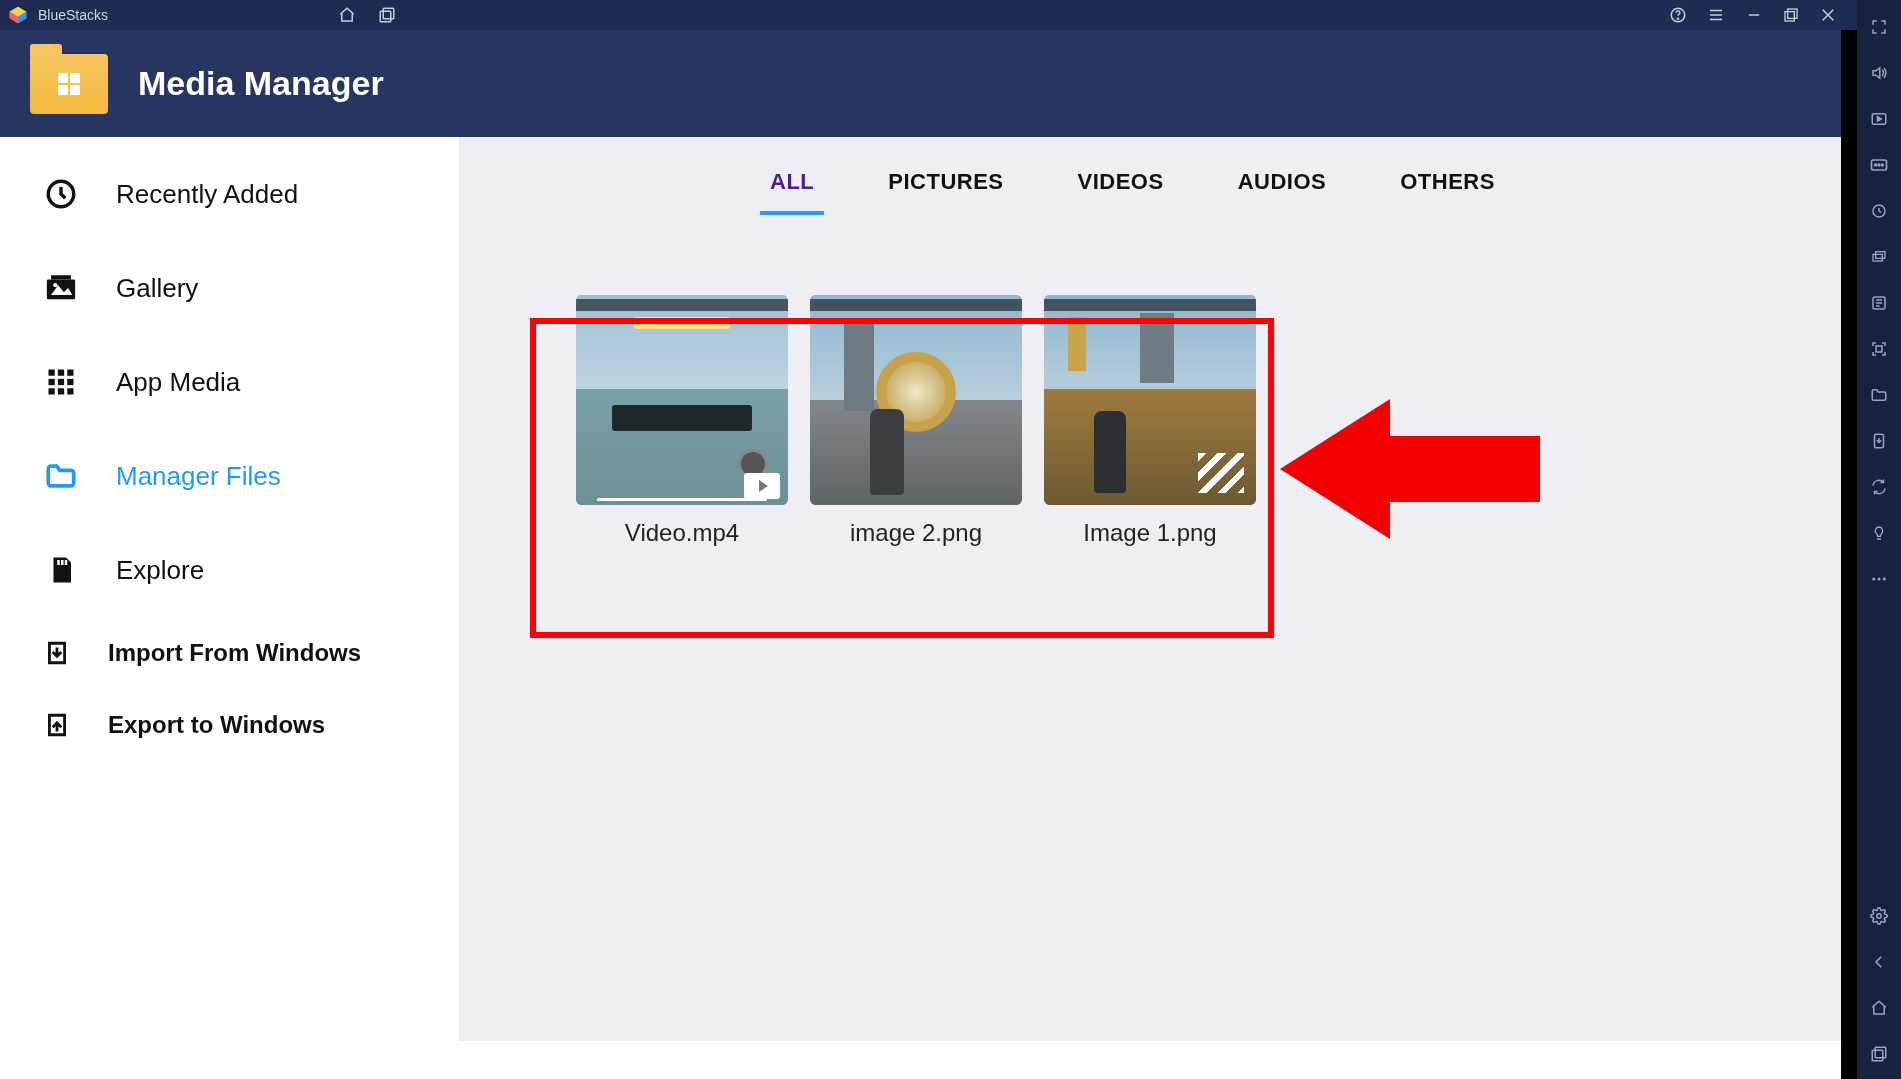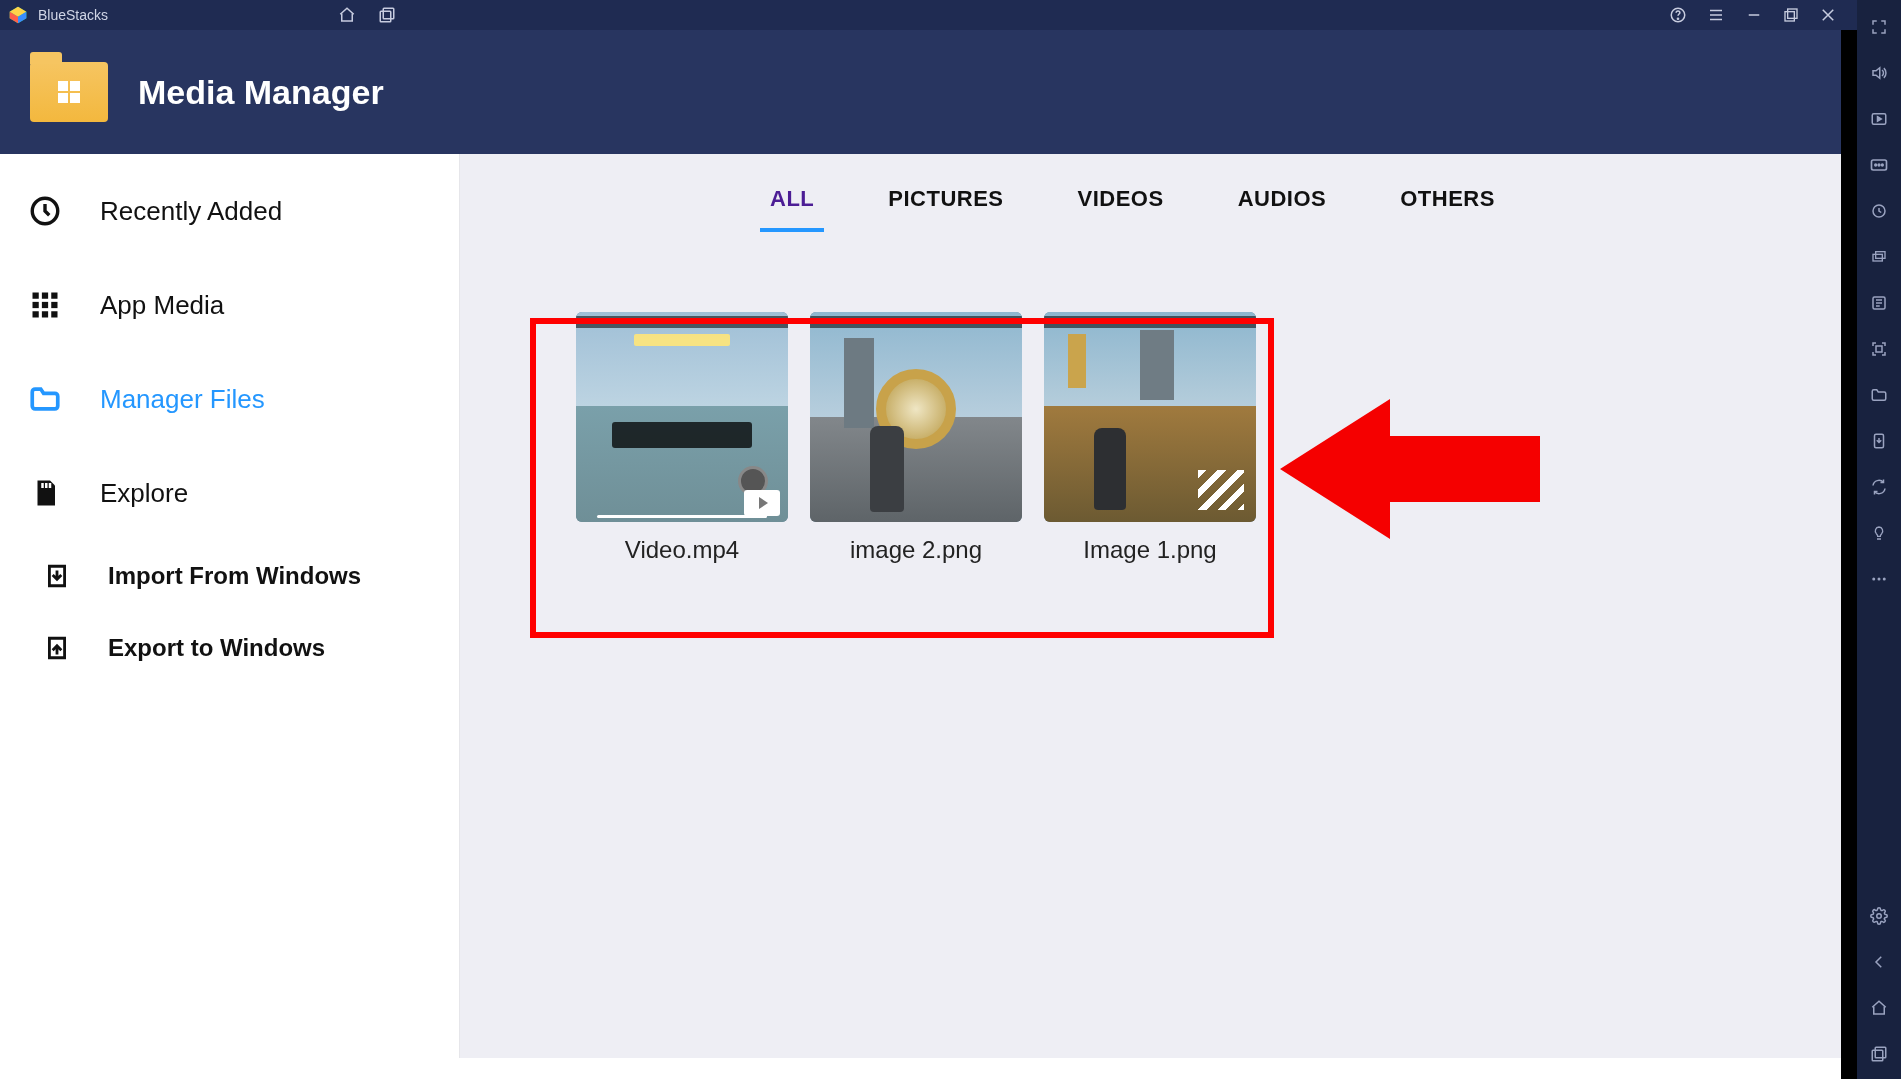--- a/index.html
+++ b/index.html
@@ -18,21 +18,21 @@
   .titlebar .logo { width: 20px; height: 20px; margin-right: 10px; }
   .titlebar .title { margin-right: 230px; font-weight: 500; }
   .titlebar .left-icons { display: flex; gap: 22px; align-items: center; }
   .titlebar .spacer { flex: 1; }
   .titlebar .right-icons { display: flex; gap: 20px; align-items: center; }
   .titlebar svg, .subheader svg { display: block; }
   .ico { color: #c7ccdf; }
 
   
   .subheader {
-    height: 124px;
+    height: 107px;
     background: #283560;
     display: flex;
     align-items: center;
     padding-left: 30px;
     gap: 30px;
   }
   .folder-icon {
     width: 78px; height: 60px;
     background: linear-gradient(#f6c561,#f3b83e);
     border-radius: 4px;
@@ -65,21 +65,21 @@
     background: #fff;
     border-right: 1px solid #e6e6ea;
     padding-top: 10px;
     display: flex;
     flex-direction: column;
   }
   .side-item {
     display: flex;
     align-items: center;
     gap: 38px;
-    padding: 30px 28px;
+    padding: 30px 44px;
     font-size: 26px;
     color: #111;
     cursor: pointer;
   }
   .side-item.active { color: #2497ff; }
   .side-item .side-ico { width: 34px; height: 34px; display:flex; align-items:center; justify-content:center; }
   .side-section-label {
     padding: 40px 44px 16px;
     color: #9aa0ad;
     font-size: 18px;
@@ -263,20 +263,31 @@
 
   <div class="sidebar">
     <div class="side-item">
       <span class="side-ico">
         <svg width="34" height="34" viewBox="0 0 24 24" fill="none" stroke="#111" stroke-width="2.4">
             <circle cx="12" cy="12" r="9"></circle>
             <path d="M12 7v5l3 3"></path>
           </svg>
       </span>
       <span>Recently Added</span>
+    </div>
+    <div class="side-item">
+      <span class="side-ico">
+        <svg width="34" height="34" viewBox="0 0 24 24" fill="#111">
+            <rect x="2" y="6" width="20" height="14" rx="1" fill="#111"></rect>
+            <polygon points="5,17 10,10 14,15 17,12 20,17" fill="#fff"></polygon>
+            <circle cx="8" cy="10" r="1.5" fill="#fff"></circle>
+            <rect x="5" y="3" width="14" height="3" fill="#111"></rect>
+          </svg>
+      </span>
+      <span>Gallery</span>
     </div>
     <div class="side-item">
       <span class="side-ico">
         <svg width="30" height="30" viewBox="0 0 24 24" fill="#111">
             <rect x="2" y="2" width="5" height="5"></rect>
             <rect x="9.5" y="2" width="5" height="5"></rect>
             <rect x="17" y="2" width="5" height="5"></rect>
             <rect x="2" y="9.5" width="5" height="5"></rect>
             <rect x="9.5" y="9.5" width="5" height="5"></rect>
             <rect x="17" y="9.5" width="5" height="5"></rect>

